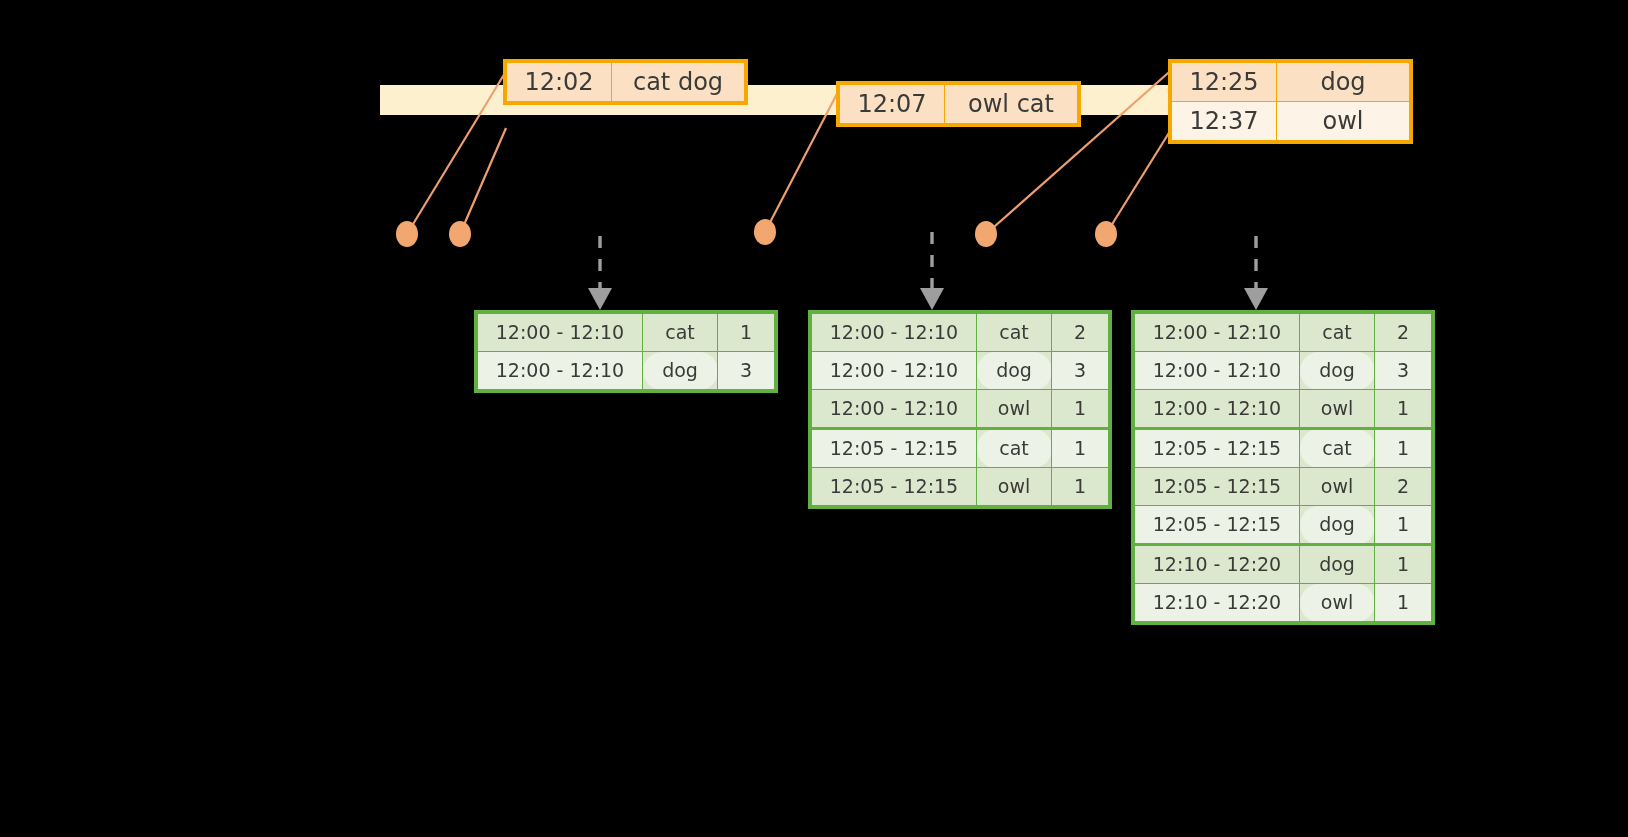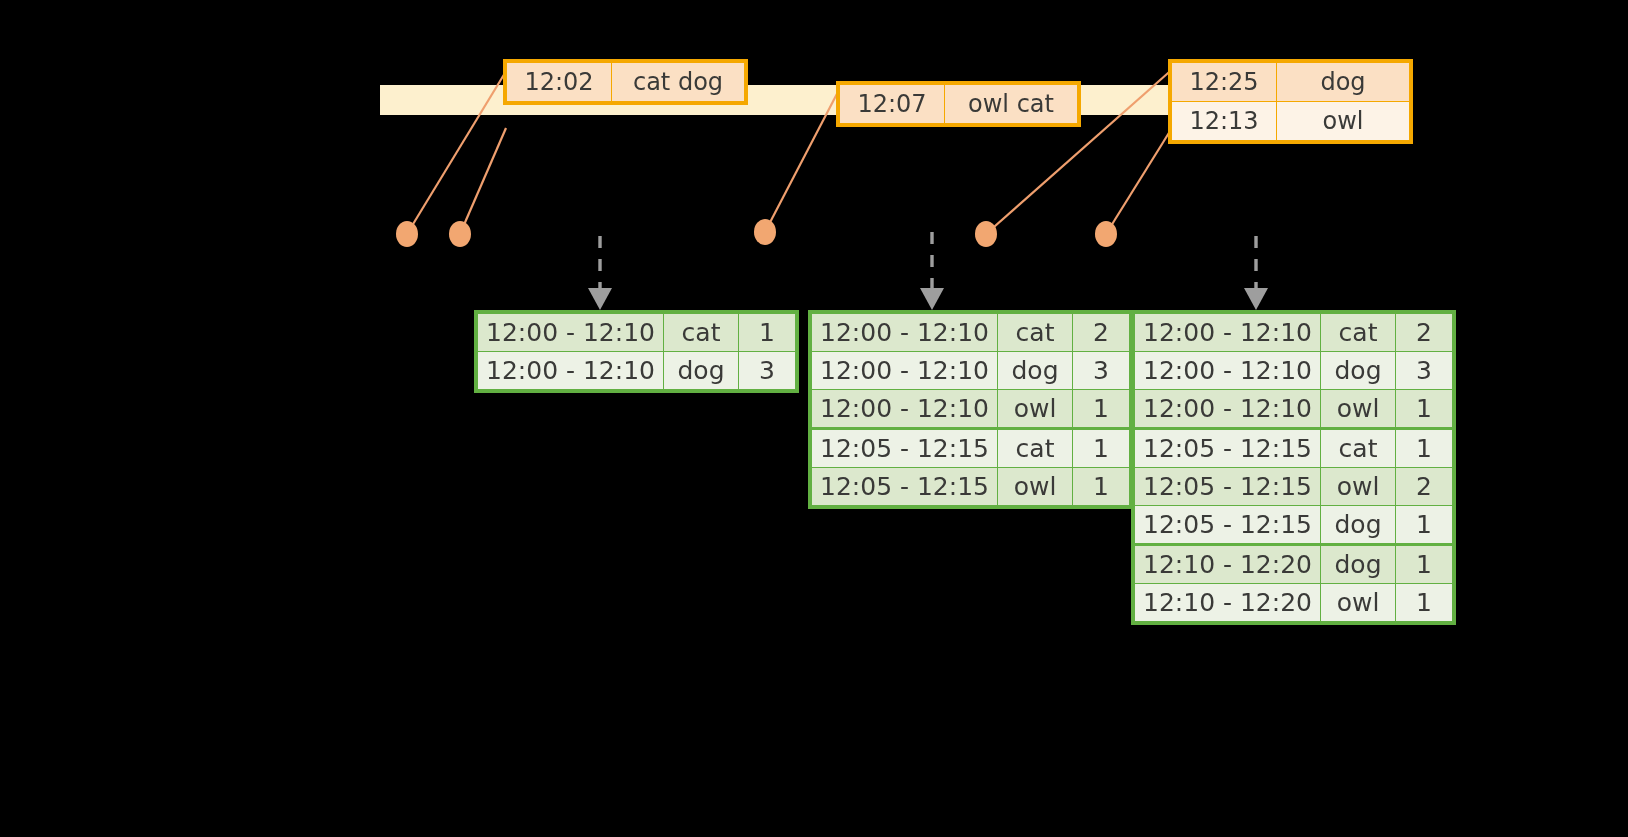--- a/index.html
+++ b/index.html
@@ -61,34 +61,34 @@
     box-sizing: border-box;
     z-index: 4;
     background: #DCE8CD;
   }
   .result-table table {
     border-collapse: collapse;
     width: 100%;
   }
   .result-table td {
     border: 1.5px solid #62B042;
-    font-size: 25px;
+    font-size: 19px;
     color: #3A3A38;
     text-align: center;
     white-space: nowrap;
     height: 37px;
     line-height: 1;
     padding: 0 8px;
     font-family: "DejaVu Sans", "Liberation Sans", sans-serif;
   }
   .result-table tr.shade td { background: #DCE8CD; }
   .result-table tr.plain td { background: #EDF2E6; }
   .result-table tr.grp td { border-top: 3px solid #62B042; }
   .rt-win  { width: 148px; }
-  .rt-word { width: 58px; }
+  .rt-word { width: 58px; border-radius: 19px; }
   .rt-cnt  { width: 40px; }
 </style>
 </head>
 <body>
 
 <div id="stage">
 
   <svg id="wire" viewBox="0 0 1628 837" xmlns="http://www.w3.org/2000/svg">
 
     <g>
@@ -146,21 +146,21 @@
   </div>
 
   <div class="event-box" style="left:1168px; top:59px;">
     <table>
       <tbody>
           <tr class="r0">
         <td class="ev-time">12:25</td>
         <td class="ev-words">dog</td>
       </tr>
       <tr class="r1">
-        <td class="ev-time">12:13</td>
+        <td class="ev-time">12:37</td>
         <td class="ev-words">owl</td>
       </tr>
     </tbody>
       </table>
   </div>
 
   <div class="result-table" style="left:474px; top:310px;">
     <table>
         <tbody>
           <tr class="shade">

